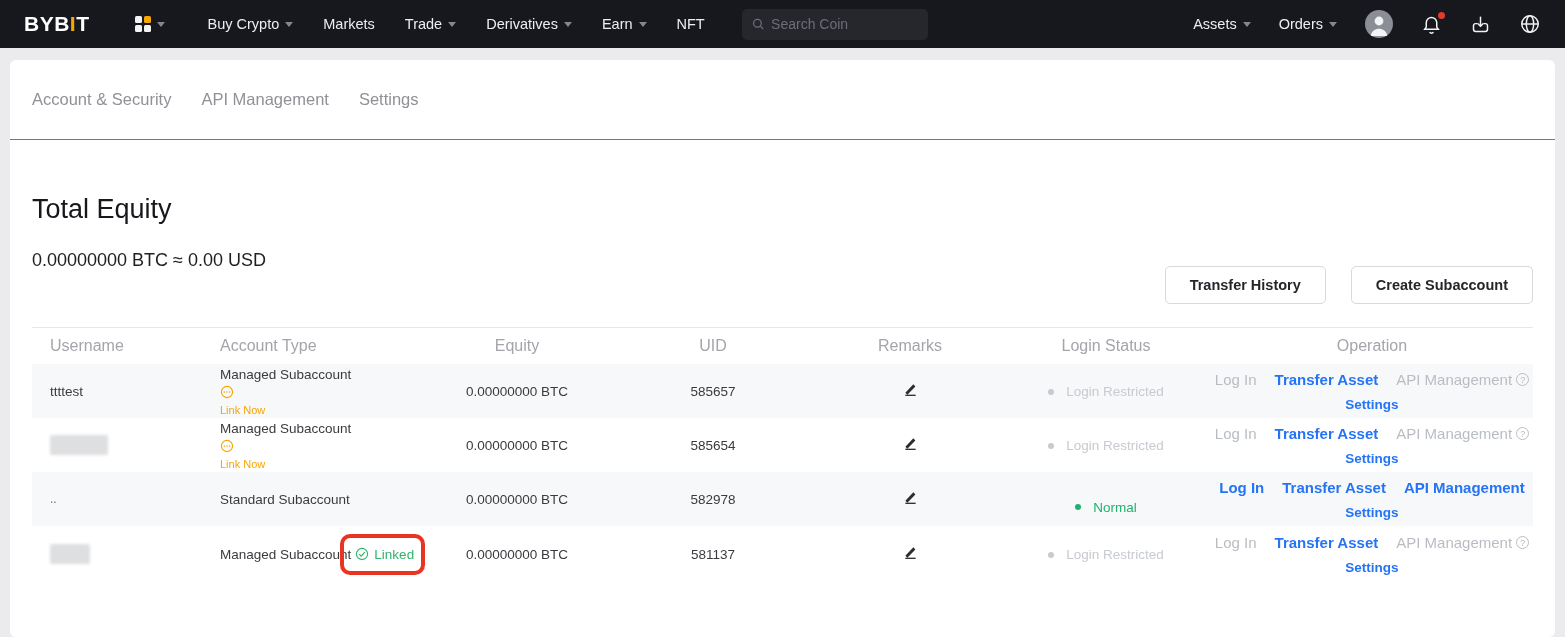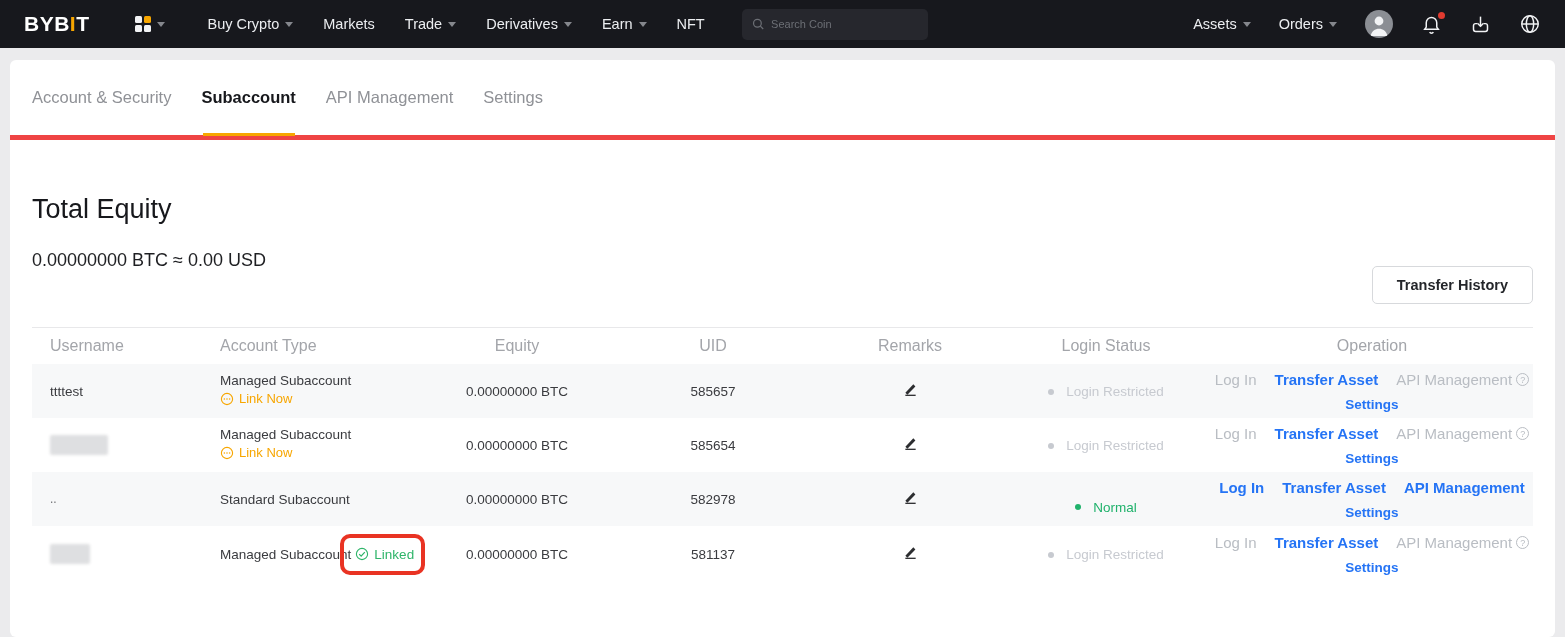--- a/index.html
+++ b/index.html
@@ -17,34 +17,34 @@
   .grid-icon .cell { width:7px; height:7px; border-radius:1.5px; background:#f2f3f5; }
   .grid-icon .cell.orange { background:#f7a600; }
   .caret { display:inline-block; width:0; height:0; border-left:4px solid transparent;
     border-right:4px solid transparent; border-top:5px solid #85878d; margin-left:1px; }
   .nav-menu { display:flex; align-items:center; gap:30px; margin-left:32px; }
   .nav-item { font-size:14.5px; color:#eceef1; display:flex; align-items:center; gap:5px;
     cursor:pointer; white-space:nowrap; }
   .search { margin-left:26px; width:186px; height:31px; background:#26272d; border-radius:5px;
     display:flex; align-items:center; padding:0 10px; gap:7px; }
   .search input { background:transparent; border:none; outline:none; color:#84cc16;
-    font-size:11px; width:100%; font-family:"Liberation Sans", sans-serif; }
+    font-size:14px; width:100%; font-family:"Liberation Sans", sans-serif; }
   .search input::placeholder { color:#6c6f75; }
   .nav-right { margin-left:auto; display:flex; align-items:center; gap:28px; }
   .avatar { width:28px; height:28px; border-radius:50%; background:#8b8e94; overflow:hidden;
     display:flex; align-items:center; justify-content:center; cursor:pointer; }
   .icon-btn { position:relative; display:flex; align-items:center; cursor:pointer; }
   .red-dot { position:absolute; top:-2px; right:-3px; width:7px; height:7px;
     border-radius:50%; background:#e13b30; }
 
   
   .card { background:#fff; border-radius:6px; margin:12px 10px 0; height:577px; }
 
   .tabs { display:flex; gap:30px; padding:0 22px; height:80px; align-items:center;
-    border-bottom:5px solid #ef4444; }
+    border-bottom:1px solid #ef4444; }
   .tab { font-size:16.5px; color:#8f9196; height:100%; display:flex; align-items:center;
     position:relative; cursor:pointer; white-space:nowrap; }
   .tab.active { color:#17181c; font-weight:600; }
   .tab.active::after { content:""; position:absolute; bottom:-1px; left:50%;
     transform:translateX(-50%); width:92px; height:3px; background:#f7a600; }
 
   .summary-row { display:flex; justify-content:space-between; align-items:flex-end;
     padding:0 22px; margin-top:54px; }
   .page-title { font-size:27px; font-weight:500; color:#17181c; }
   .equity-line { margin-top:25px; font-size:18px; color:#1e1f22; }
@@ -60,22 +60,22 @@
     align-items:center; }
   .thead { height:36px; }
   .thead .th { font-size:16px; color:#a3a5aa; }
   .tbody-row { min-height:53px; font-size:13.5px; color:#3a3b3f; }
   .tbody-row.alt { background:#f7f8f9; }
   .tbody-row.tall { min-height:56px; }
   .c-user { padding-left:18px; text-align:left; }
   .c-acct { padding-left:28px; text-align:left; }
   .c-center { text-align:center; }
   .c-op { text-align:center; padding:7px 0 6px; }
-  .link-now { display:inline-flex; align-items:flex-end; gap:5px; color:#f7a600;
-    font-size:13px; cursor:pointer; margin-top:3px; }
+  .link-now { display:inline-flex; align-items:flex-start; gap:5px; color:#f7a600;
+    font-size:11px; cursor:pointer; margin-top:3px;flex-direction:column; }
   .redact { display:inline-block; width:58px; height:20px; background:#dedfe1;
     border-radius:2px; filter:blur(1.5px); vertical-align:middle; }
   .redact.small { width:40px; }
   .dots-user { color:#6f7074; font-size:12px; }
 
   .linked-wrap { position:relative; display:inline-flex; align-items:center; gap:5px;
     margin-left:4px; color:#2fb56a; font-size:13.5px; }
   .red-annotation { position:absolute; top:-13px; bottom:-13px; left:-15px; right:-11px;
     border:4px solid #e93323; border-radius:10px; pointer-events:none; }
 
@@ -192,32 +192,32 @@
         <line x1="3" y1="12" x2="21" y2="12"></line>
       </svg>
     </div>
   </div>
 </div>
 
 <div class="card">
 
   <div class="tabs">
     <div class="tab">Account &amp; Security</div>
-    <div class="tab active">Subaccount</div>
     <div class="tab">API Management</div>
     <div class="tab">Settings</div>
   </div>
 
   <div class="summary-row">
     <div>
       <div class="page-title">Total Equity</div>
       <div class="equity-line">0.00000000 BTC ≈ 0.00 USD</div>
     </div>
     <div class="actions">
       <button class="btn">Transfer History</button>
+      <button class="btn">Create Subaccount</button>
     </div>
   </div>
 
   <div class="table-wrap">
 
     <div class="trow thead">
       <div class="th c-user">Username</div>
       <div class="th c-acct">Account Type</div>
       <div class="th c-center">Equity</div>
       <div class="th c-center">UID</div>

